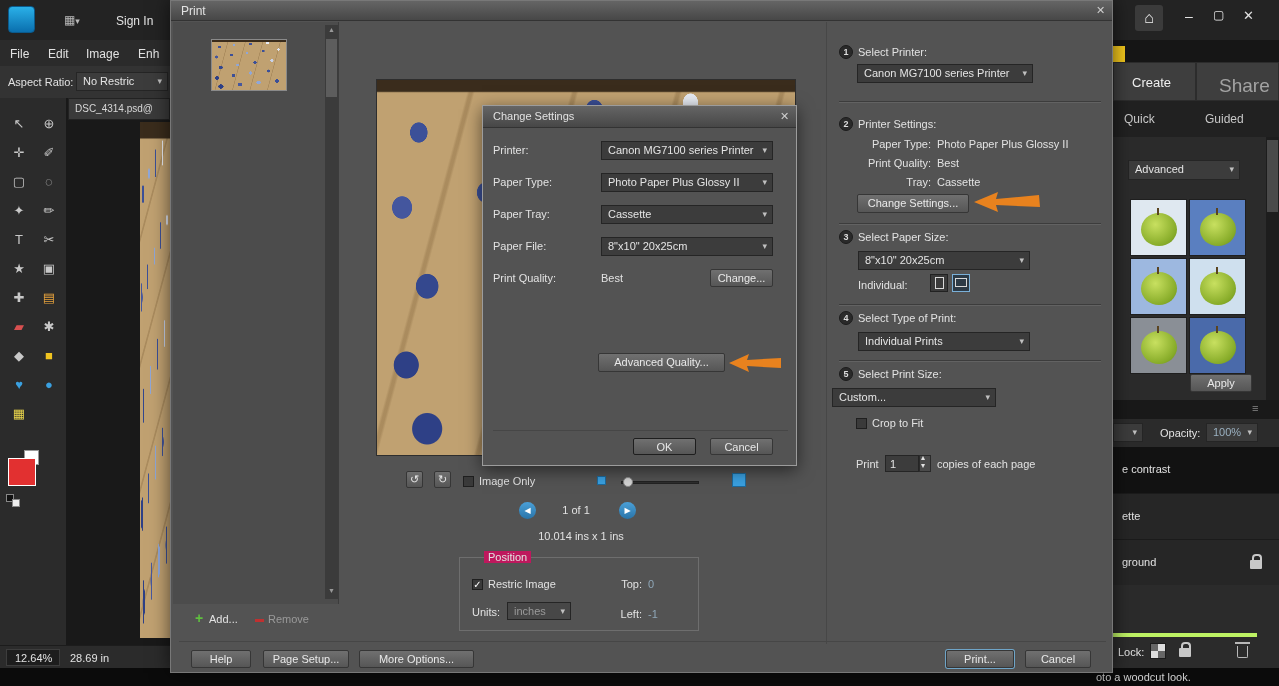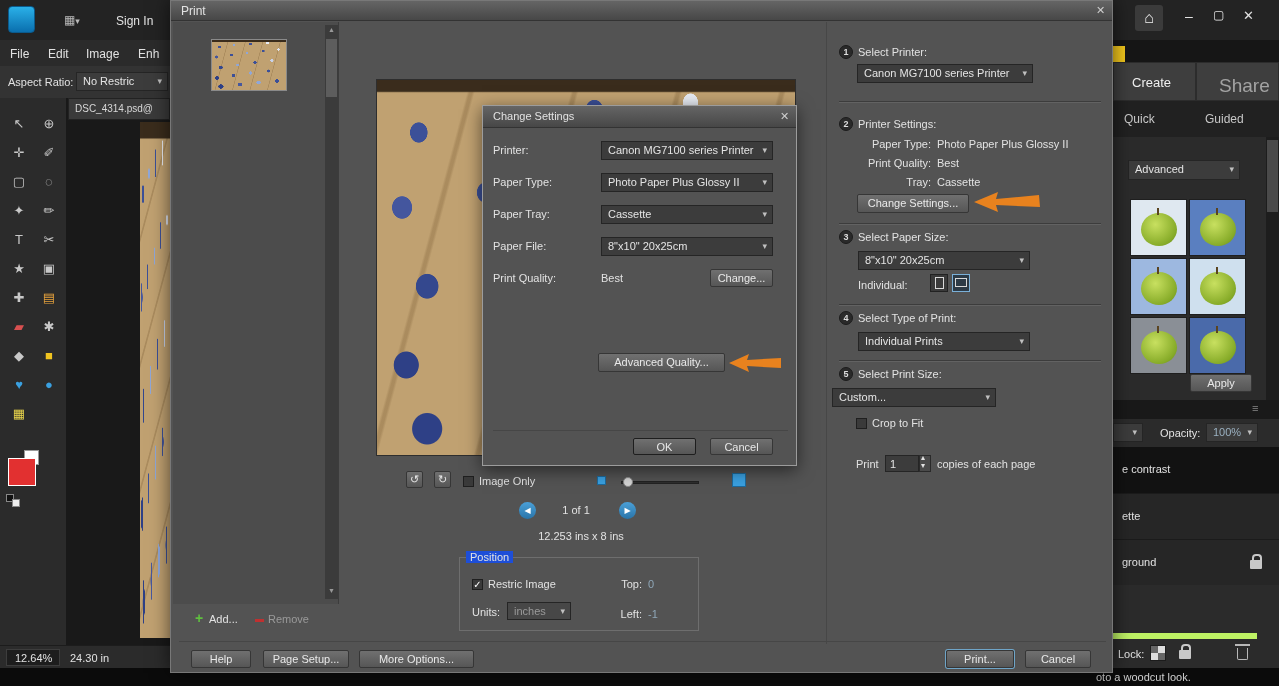--- a/index.html
+++ b/index.html
@@ -112,21 +112,21 @@
     <div class="abs" style="left:2px;top:0;width:102px;height:22px;background:#3a3a3a;border:1px solid #222">
       <span class="txt" style="left:6px;top:4px;font-size:10px;color:#d8d8d8">DSC_4314.psd@</span>
     </div>
     <div class="abs cathedral" style="left:74px;top:24px;width:30px;height:516px"></div>
   </div>
 
   <div class="abs" style="left:0;top:645px;width:170px;height:23px;background:#2b2b2b;border-top:1px solid #1c1c1c">
     <div class="abs" style="left:6px;top:3px;width:54px;height:17px;background:#1d1d1d;border:1px solid #3d3d3d">
       <span class="txt" style="left:8px;top:2px">12.64%</span>
     </div>
-    <span class="txt" style="left:70px;top:6px">24.30 in</span>
+    <span class="txt" style="left:70px;top:6px">28.69 in</span>
   </div>
 
   <div class="abs" style="left:1113px;top:0;width:166px;height:40px;background:#232323">
     <div class="abs" style="left:22px;top:5px;width:28px;height:26px;background:#3b3b3b;border-radius:3px;color:#f0f0f0;font-size:16px;text-align:center;line-height:25px"><span>⌂</span></div>
     <span class="txt" style="left:72px;top:8px;font-size:14px">–</span>
     <span class="txt" style="left:100px;top:8px;font-size:12px">▢</span>
     <span class="txt" style="left:130px;top:8px;font-size:13px">✕</span>
   </div>
   <div class="abs" style="left:1113px;top:46px;width:12px;height:27px;background:#f2c71d"></div>
   <div class="abs" style="left:1113px;top:62px;width:83px;height:39px;background:#3e3e3e;border:1px solid #2c2c2c">
@@ -174,21 +174,21 @@
     <div class="abs" style="left:0;top:310px;width:166px;height:46px;background:#121212">
       <span class="txt" style="left:9px;top:16px">e contrast</span>
     </div>
     <div class="abs" style="left:0;top:356px;width:166px;height:46px;background:#262626;border-top:1px solid #1b1b1b">
       <span class="txt" style="left:9px;top:16px">ette</span>
     </div>
     <div class="abs" style="left:0;top:402px;width:166px;height:46px;background:#262626;border-top:1px solid #1b1b1b">
       <span class="txt" style="left:9px;top:16px">ground</span>
       <span class="lockicon" style="left:137px;top:20px"></span>
     </div>
-    <div class="abs" style="left:0;top:496px;width:144px;height:31px;background:#2b2b2b;border-top:6px solid #bef264">
+    <div class="abs" style="left:0;top:496px;width:144px;height:31px;background:#2b2b2b;border-top:4px solid #bef264">
       <span class="txt" style="left:5px;top:9px">Lock:</span>
       <span class="checker" style="left:37px;top:6px"></span>
       <span class="lockicon" style="left:66px;top:11px"></span>
       <span class="trashicon" style="left:124px;top:9px"></span>
     </div>
   </div>
 
   <div class="abs" style="left:0;top:668px;width:1279px;height:18px;background:#0b0b0b">
     <span class="txt" style="left:1096px;top:3px;color:#d0d0d0">oto a woodcut look.</span>
   </div>
@@ -218,24 +218,24 @@
     <div class="btn" style="left:263px;top:470px;width:17px;height:17px;padding:0;font-size:11px;line-height:15px"><span>↻</span></div>
     <div class="cb" style="left:292px;top:475px"></div>
     <span class="txt" style="left:308px;top:474px">Image Only</span>
     <div class="bluesq" style="left:426px;top:475px;width:9px;height:9px"></div>
     <div class="abs" style="left:450px;top:480px;width:78px;height:3px;background:#2e2e2e;border:1px solid #222"></div>
     <div class="abs" style="left:452px;top:476px;width:10px;height:10px;border-radius:50%;background:#d4d4d4;border:1px solid #888"></div>
     <div class="bluesq" style="left:561px;top:472px;width:14px;height:14px"></div>
     <div class="navcirc" style="left:348px;top:501px"><span>◀</span></div>
     <span class="txt" style="left:375px;top:503px;width:60px;text-align:center">1 of 1</span>
     <div class="navcirc" style="left:448px;top:501px"><span>▶</span></div>
-    <span class="txt" style="left:330px;top:529px;width:160px;text-align:center">12.253 ins x 8 ins</span>
+    <span class="txt" style="left:330px;top:529px;width:160px;text-align:center">10.014 ins x 1 ins</span>
 
     <div class="abs" style="left:288px;top:556px;width:240px;height:74px;border:1px solid #6e6e6e">
-      <span class="txt" style="left:6px;top:-7px;background:#1d4ed8;padding:0 4px">Position</span>
+      <span class="txt" style="left:24px;top:-7px;background:#be185d;padding:0 4px">Position</span>
       <div class="cb" style="left:12px;top:21px"><span>✓</span></div>
       <span class="txt" style="left:28px;top:20px">Restric Image</span>
       <span class="txt" style="left:150px;top:20px;width:32px;text-align:right">Top:</span>
       <span class="txt bluedim" style="left:188px;top:20px">0</span>
       <span class="txt" style="left:12px;top:48px">Units:</span>
       <div class="dd dis" style="left:47px;top:44px;width:64px;height:18px">inches</div>
       <span class="txt" style="left:150px;top:50px;width:32px;text-align:right">Left:</span>
       <span class="txt bluedim" style="left:188px;top:50px">-1</span>
     </div>
 

